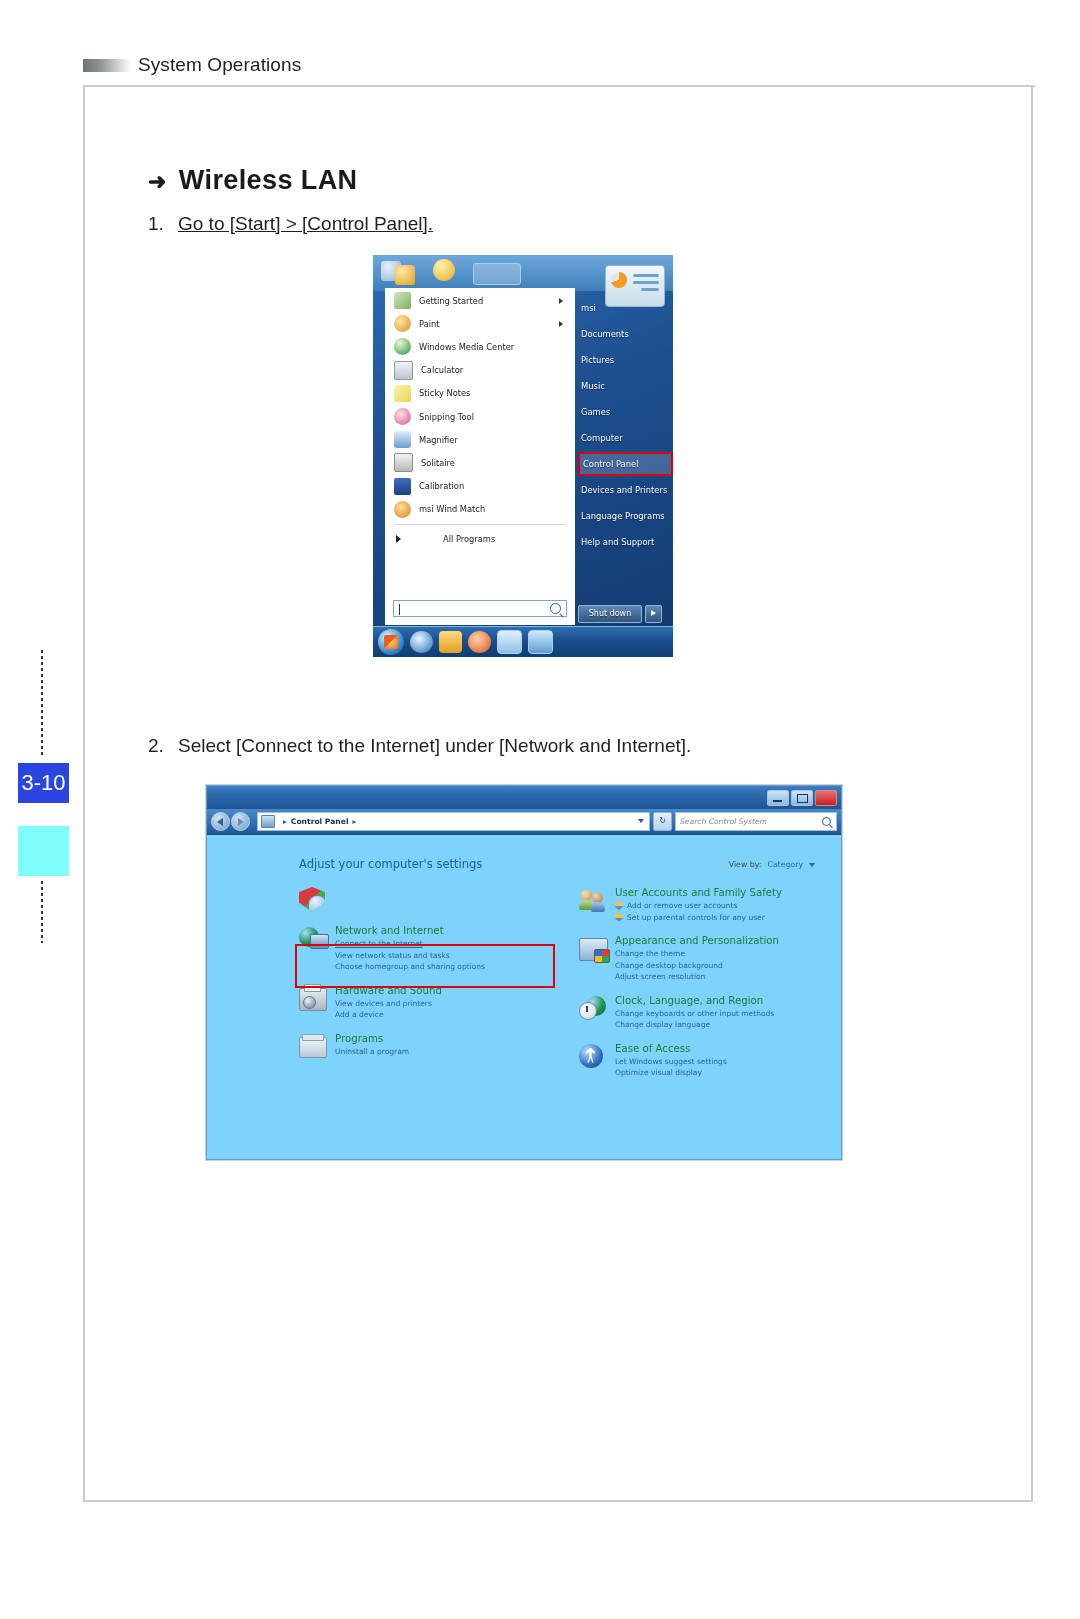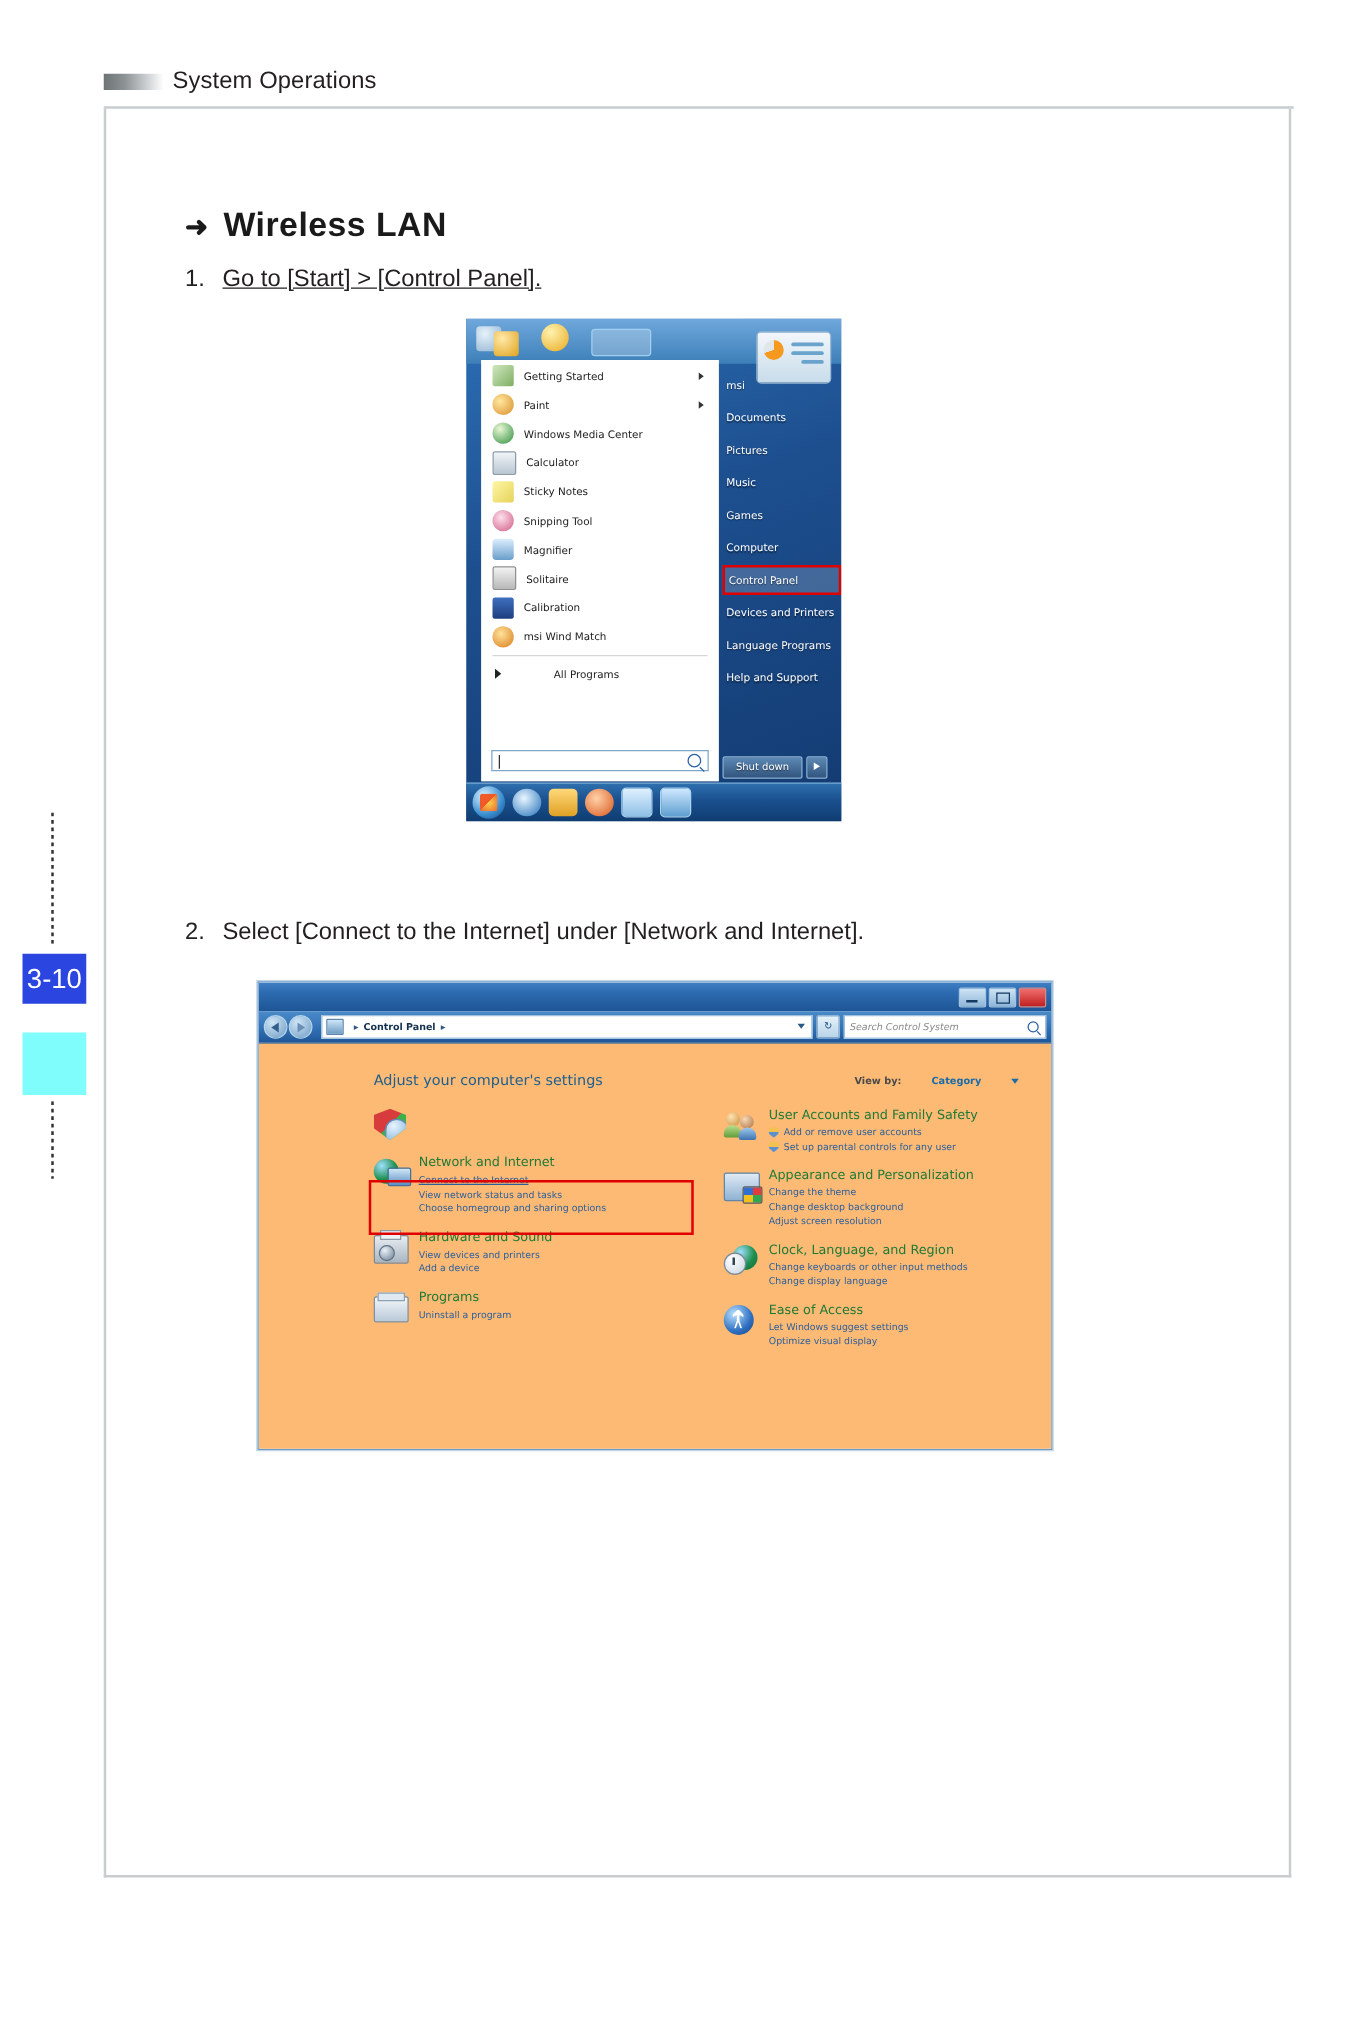--- a/index.html
+++ b/index.html
@@ -271,29 +271,29 @@
   }
   .cp-search .mag {
     position:absolute; right:5px; top:4px; width:7px; height:7px;
     border:1.3px solid #2a5fa5; border-radius:50%;
   }
   .cp-search .mag:after {
     content:""; position:absolute; right:-3px; bottom:-2px;
     width:4px; height:1.3px; background:#2a5fa5; transform:rotate(45deg);
   }
 
-  .cp-body { position:relative; height:337px; background:#fdba74; }
+  .cp-body { position:relative; height:337px; background:#7dd3fc; }
   .cp-head {
     position:absolute; left:92px; top:22px;
     font-size:11.5px; color:#1b5e8f;
   }
   .cp-viewby {
     position:absolute; right:26px; top:25px;
     font-size:7.8px; color:#2b5f8c;
-    display:flex; align-items:center; gap:24px;font-weight:bold;
+    display:flex; align-items:center; gap:6px;
   }
   .cp-viewby .lbl { color:#4a4a4a; }
   .cp-viewby .val { color:#1b6ba8; }
   .cp-viewby .dd {
     width:0; height:0; border-top:4px solid #1b6ba8;
     border-left:3px solid transparent; border-right:3px solid transparent;
   }
 
   .cp-cols { position:absolute; left:92px; top:52px; width:520px; display:flex; gap:40px; }
   .cp-col { width:240px; }

